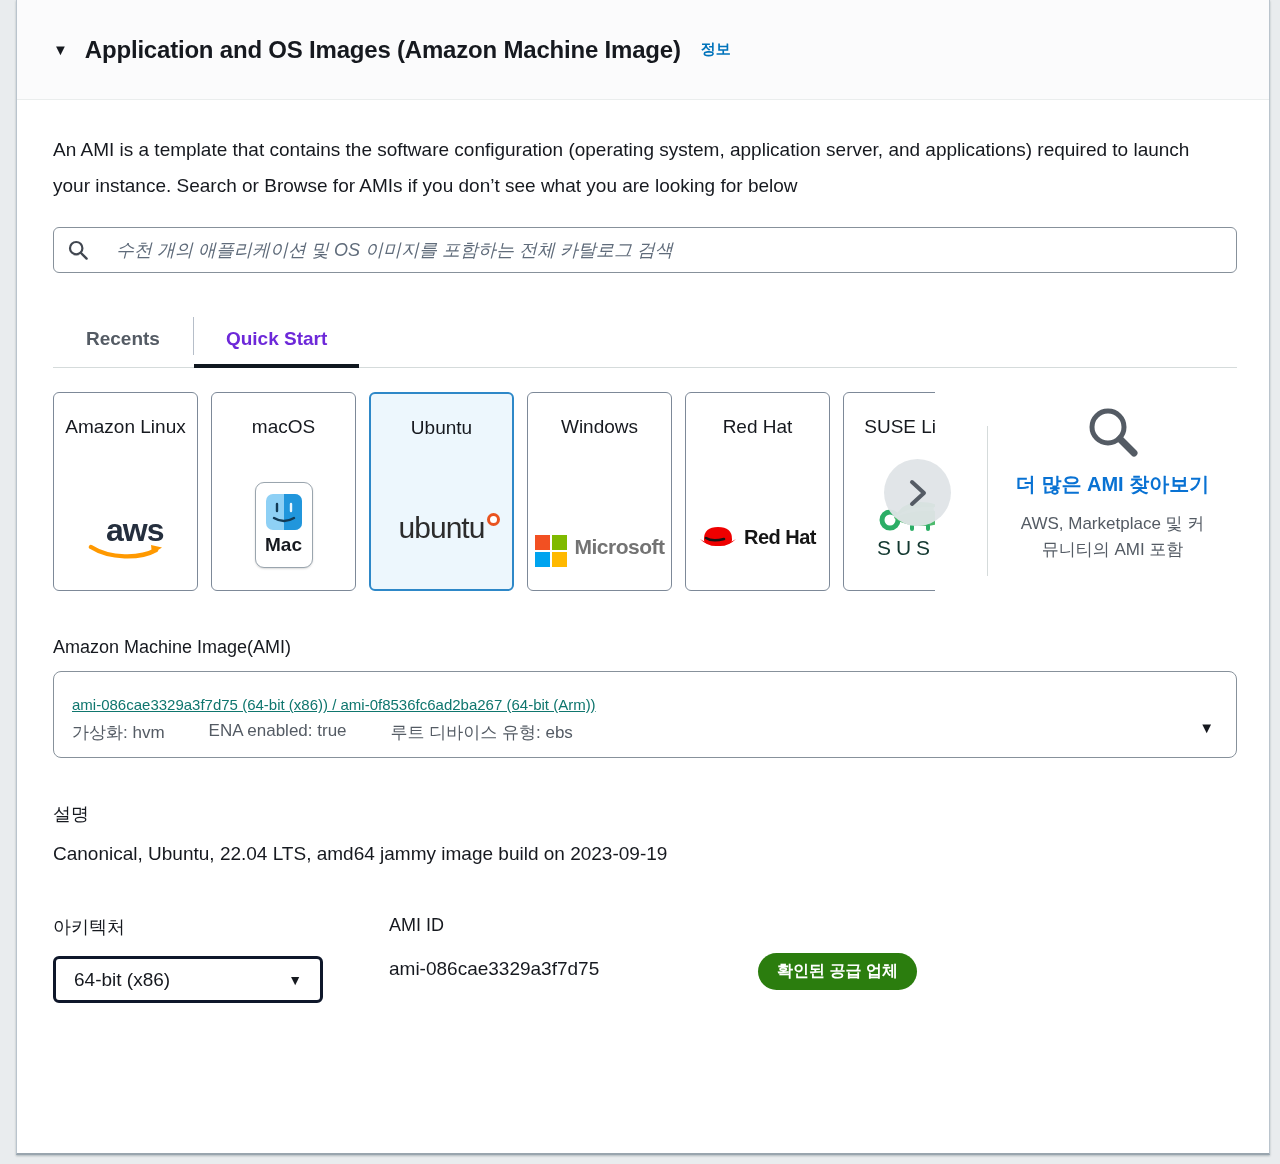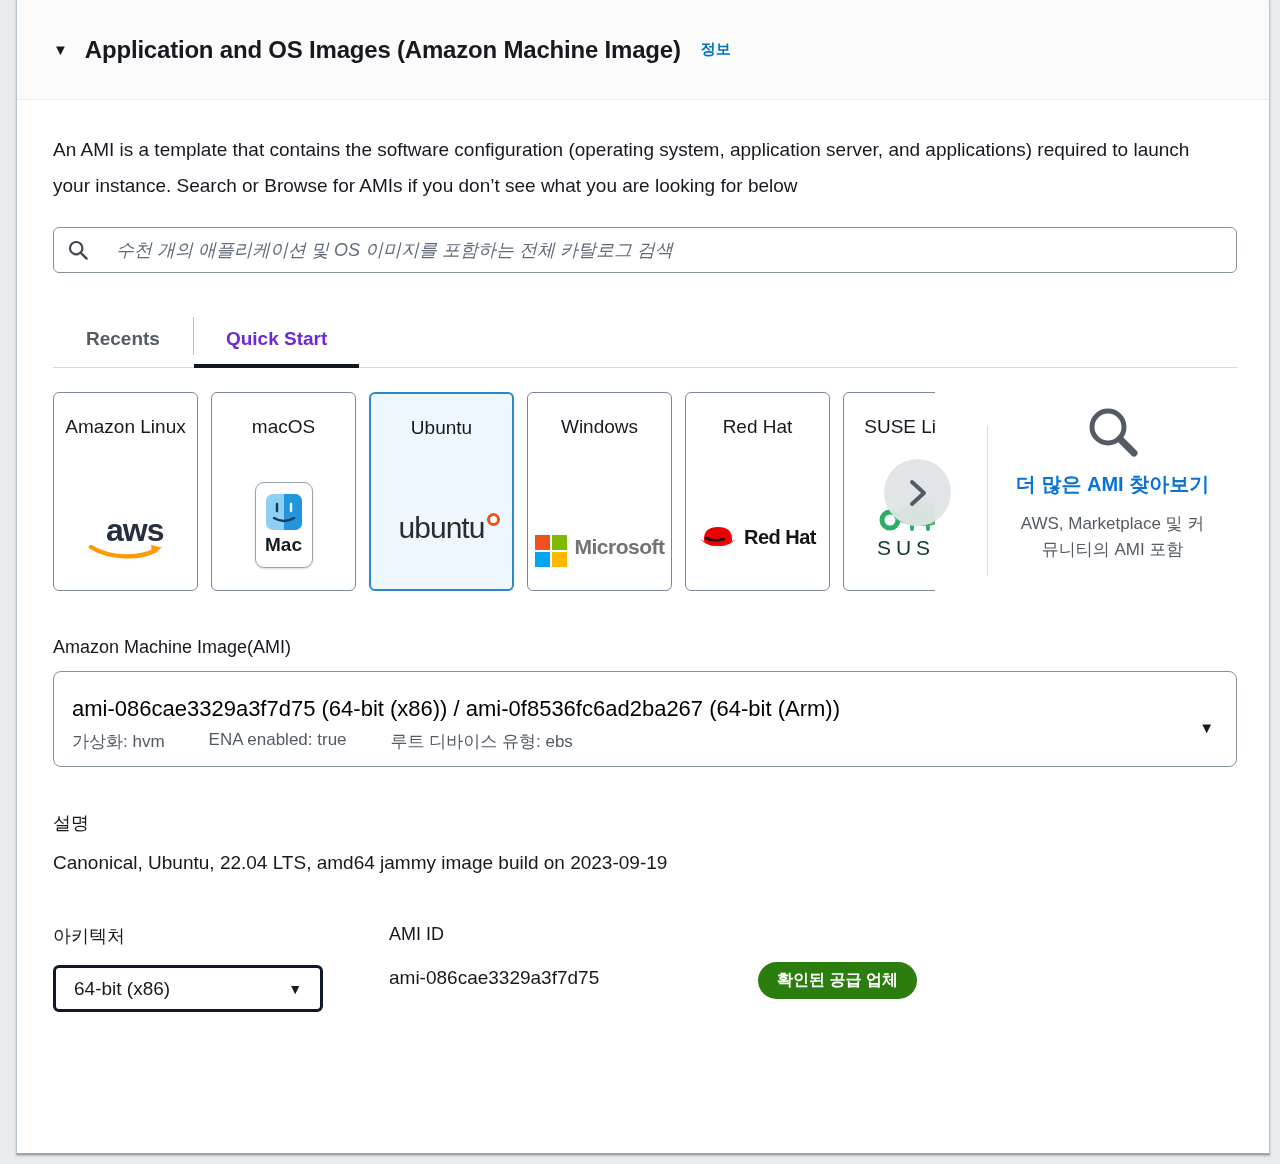--- a/index.html
+++ b/index.html
@@ -104,21 +104,21 @@
   
   .field-label{ font-size:18px; }
   .ami-label{ margin-top:46px; }
   .ami-select{
     margin-top:13px; border:1px solid #87919b; border-radius:8px;
     padding:15px 18px 13px; position:relative; cursor:pointer; background:#fff;
   }
   .ami-row1{ display:flex; justify-content:space-between; font-size:19px; align-items:baseline; }
   .ami-name{ font-weight:600; }
   .ami-free{ margin-right:36px; }
-  .ami-row2{ margin-top:9px; font-size:22px; color:#000000; }
+  .ami-row2{ margin-top:9px; font-size:15px; color:#0f766e;text-decoration:underline; }
   .ami-row3{ margin-top:8px; font-size:17px; color:#545b64; display:flex; gap:44px; }
   .select-caret{ position:absolute; right:22px; top:47px; font-size:15px; color:#16191f; }
   
   .desc-label{ margin-top:44px; }
   .desc-value{ margin-top:17px; font-size:19px; }
   
   .bottom-row{ margin-top:50px; display:flex; position:relative; }
   .arch-col{ width:270px; }
   .arch-select{
     margin-top:17px; height:47px; border:3px solid #0f172a; border-radius:6px;

